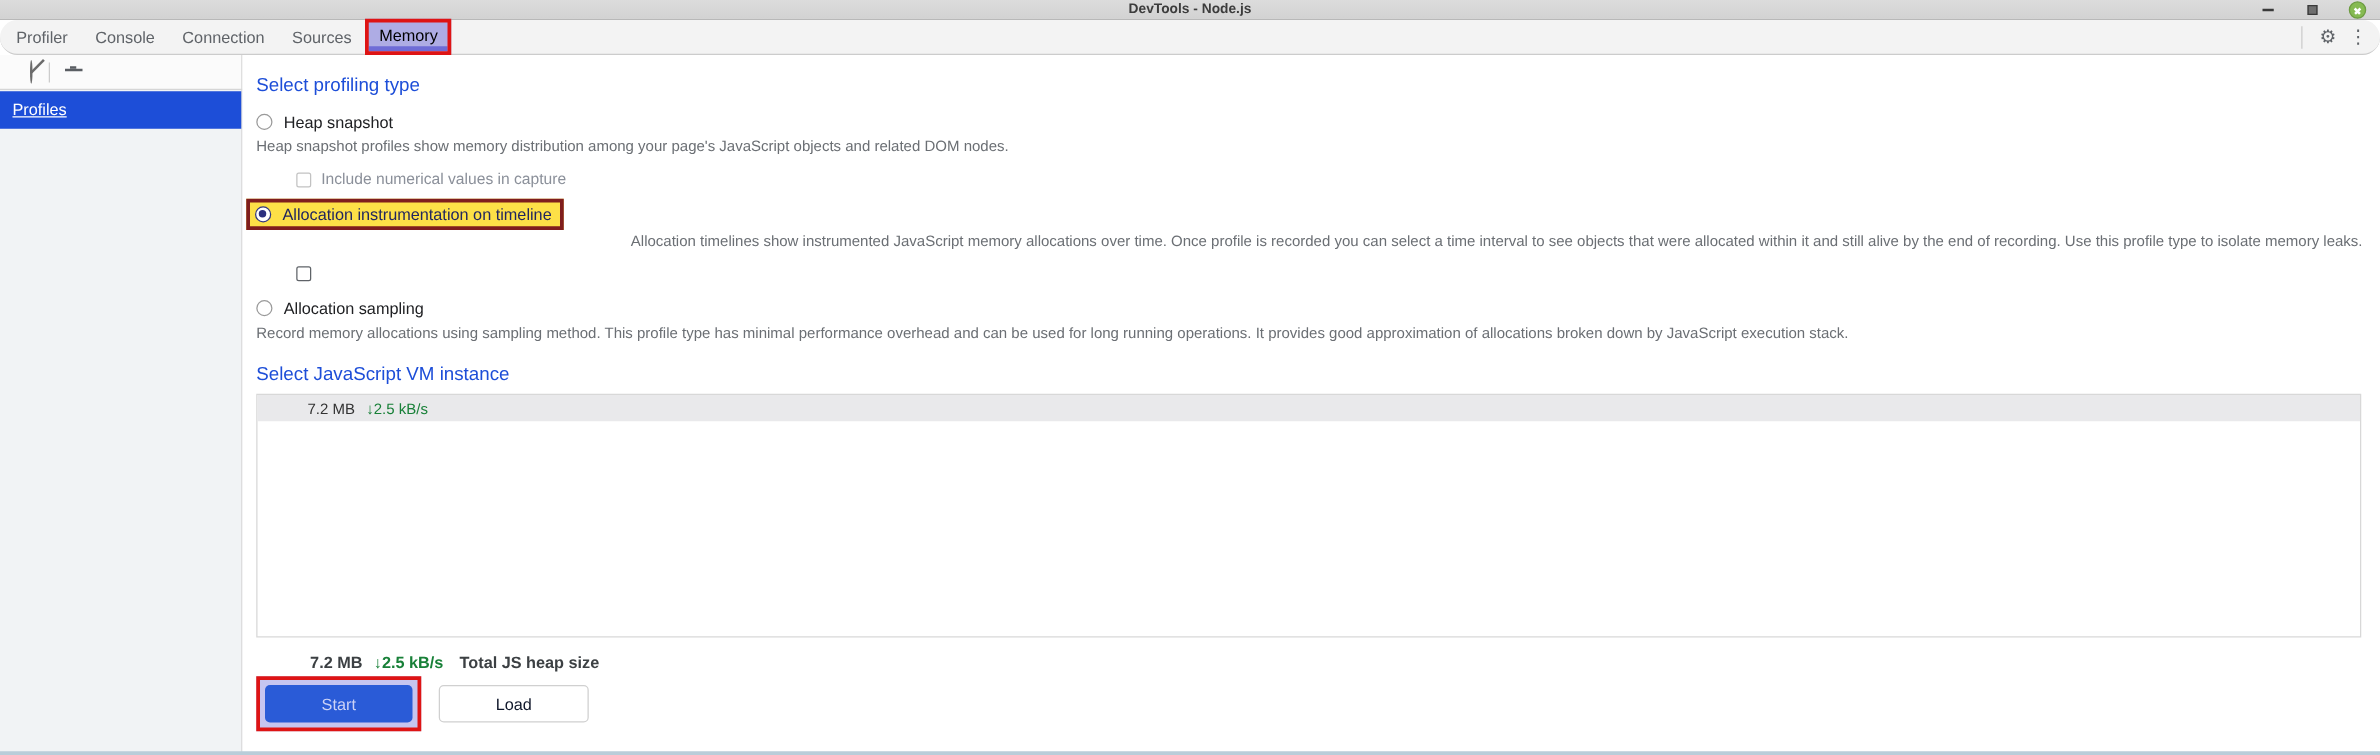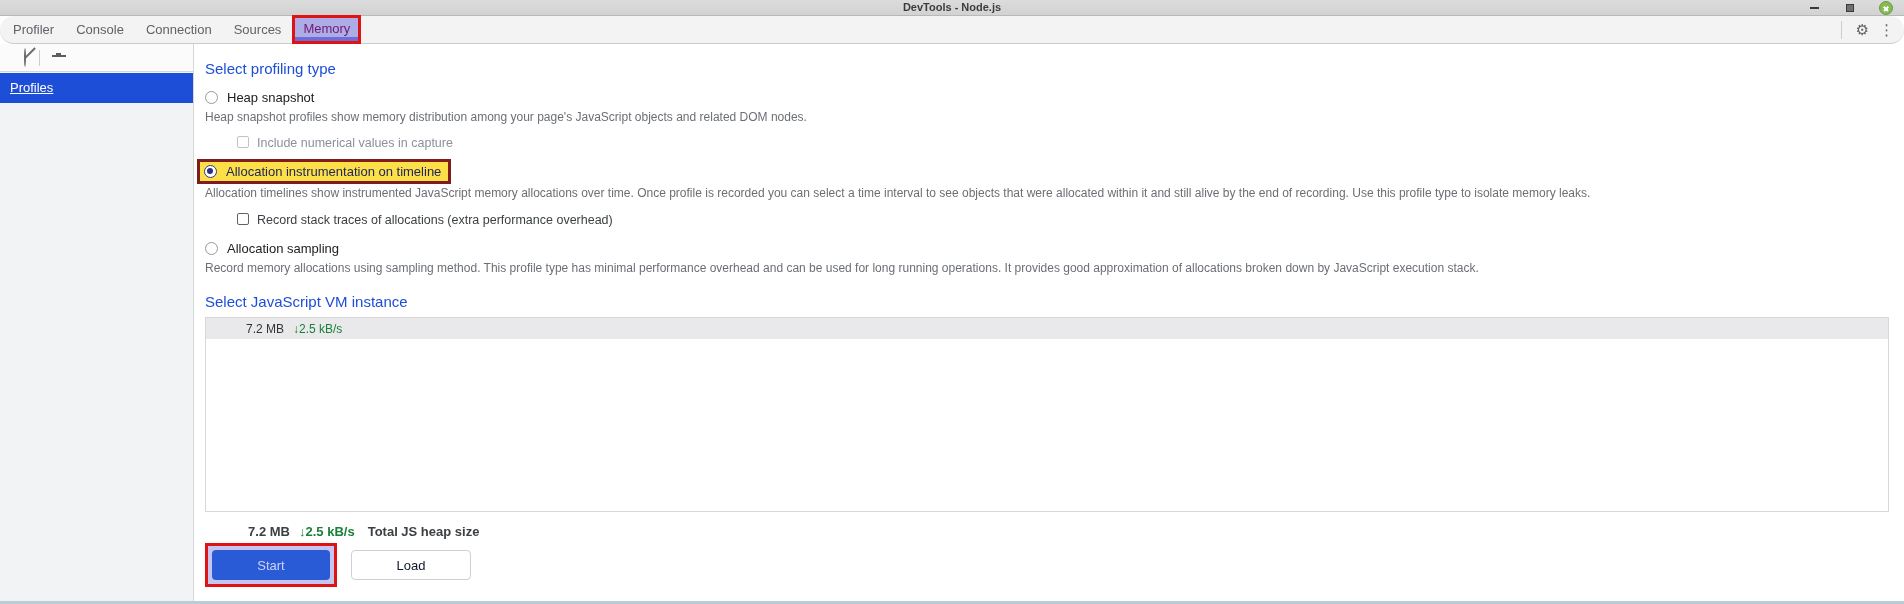--- a/index.html
+++ b/index.html
@@ -17,21 +17,21 @@
   .close-circle { width:14px; height:14px; border-radius:50%; background:#86ba52; border:1px solid #6d9c41; position:relative; }
   .close-circle::before, .close-circle::after { content:""; position:absolute; left:3px; top:5.5px; width:6px; height:1.5px; background:#fff; }
   .close-circle::before { transform:rotate(45deg); }
   .close-circle::after { transform:rotate(-45deg); }
 
   
   .tabbar { position:absolute; top:16px; left:0; width:100%; height:28px; background:#f3f3f3;
     border-bottom:1px solid #ccc; display:flex; align-items:center; padding-left:2px;border-radius:14px; }
   .tab { padding:0 11px; font-size:13px; color:#5f6368; height:28px; line-height:28px; cursor:default; }
   .tab.active { position:relative; z-index:4; height:29px; line-height:22px; padding:0 8px;
-    background:#aeace4; color:#701a75; border:3px solid #de1414;
+    background:#aeace4; color:#000000; border:3px solid #de1414;
     box-shadow:inset 0 -4px 0 #6f6cd6; }
   .tabbar-right { margin-left:auto; display:flex; align-items:center; gap:10px; padding-right:10px; }
   .vdiv { width:1px; height:18px; background:#ccc; margin-right:4px; }
   .icon-btn { font-size:15px; color:#5f6368; line-height:18px; cursor:default; }
 
   
   .side-toolbar { position:absolute; top:44px; left:0; width:194px; height:28px; background:#fbfbfb;
     border-bottom:1px solid #d6d6d6; border-right:1px solid #d6d6d6;
     display:flex; align-items:center; gap:13px; padding-left:11px; }
   .rec-icon { width:12px; height:12px; border-radius:50%; background:#6b6b6b; }
@@ -46,30 +46,30 @@
 
   
   .content { position:absolute; top:44px; left:194px; width:1710px; height:560px; background:#fff; padding:0 14px 0 11px; }
   .section-heading { margin-top:16px; font-size:15px; color:#1d4ed8; }
   .radio-row { display:flex; align-items:center; gap:9px; margin-top:13px; cursor:default; }
   .radio { width:13px; height:13px; border:1.5px solid #9a9a9a; border-radius:50%; background:#fff; flex:0 0 auto; }
   .radio.selected { border-color:#34387f; position:relative; }
   .radio.selected::after { content:""; position:absolute; left:2px; top:2px; width:6px; height:6px; border-radius:50%; background:#2b2f7e; }
   .radio-label { font-size:13px; color:#202124; }
   .desc { margin-top:5px; font-size:12px; color:#6b6f74; }
-  .check-row { display:flex; align-items:flex-start; gap:8px; margin-left:32px; margin-top:12px; cursor:default; }
+  .check-row { display:flex; align-items:flex-end; gap:8px; margin-left:32px; margin-top:12px; cursor:default; }
   .checkbox { width:12px; height:12px; border:1.5px solid #5f6368; border-radius:2px; background:#fff; flex:0 0 auto; }
   .check-label { font-size:12.5px; color:#3c4043; }
   .check-row.disabled .checkbox { border-color:#c2c2c2; }
   .check-row.disabled .check-label { color:#8b909a; }
 
   .annotated-row { display:inline-flex; margin-left:-8px; margin-top:9px; margin-bottom:0;
     background:#fde047; border:3px solid #7f1d1d; padding:2px 7px 2px 4px; }
   .annotated-row .radio-label { color:#21255f; }
-  .desc.tight { margin-top:2px; }
+  .desc.tight { margin-top:2px;text-align:right; }
   .check-row.after-box { margin-top:13px; }
   .radio-row.sampling { margin-top:14px; }
 
   .section-heading.vm { margin-top:18px; }
   .vm-table { margin-top:7px; width:1684px; height:195px; border:1px solid #d8d8d8; background:#fff; }
   .vm-row { height:21px; background:#e9e9eb; display:flex; align-items:center; font-size:12px; color:#333; cursor:default; }
   .cell-size { width:78px; text-align:right; }
   .cell-rate { margin-left:9px; width:64px; color:#188038; }
   .cell-name { margin-left:9px; }
 
@@ -148,21 +148,20 @@
 
   <div>
     <div class="annotated-row radio-row">
       <span class="radio selected"></span>
       <span class="radio-label">Allocation instrumentation on timeline</span>
     </div>
   </div>
   <div class="desc tight">Allocation timelines show instrumented JavaScript memory allocations over time. Once profile is recorded you can select a time interval to see objects that were allocated within it and still alive by the end of recording. Use this profile type to isolate memory leaks.</div>
   <div class="check-row after-box">
     <span class="checkbox"></span>
-    <span class="check-label">Record stack traces of allocations (extra performance overhead)</span>
   </div>
 
   <div class="radio-row sampling">
     <span class="radio"></span>
     <span class="radio-label">Allocation sampling</span>
   </div>
   <div class="desc">Record memory allocations using sampling method. This profile type has minimal performance overhead and can be used for long running operations. It provides good approximation of allocations broken down by JavaScript execution stack.</div>
 
   <div class="section-heading vm">Select JavaScript VM instance</div>
   <div class="vm-table">

